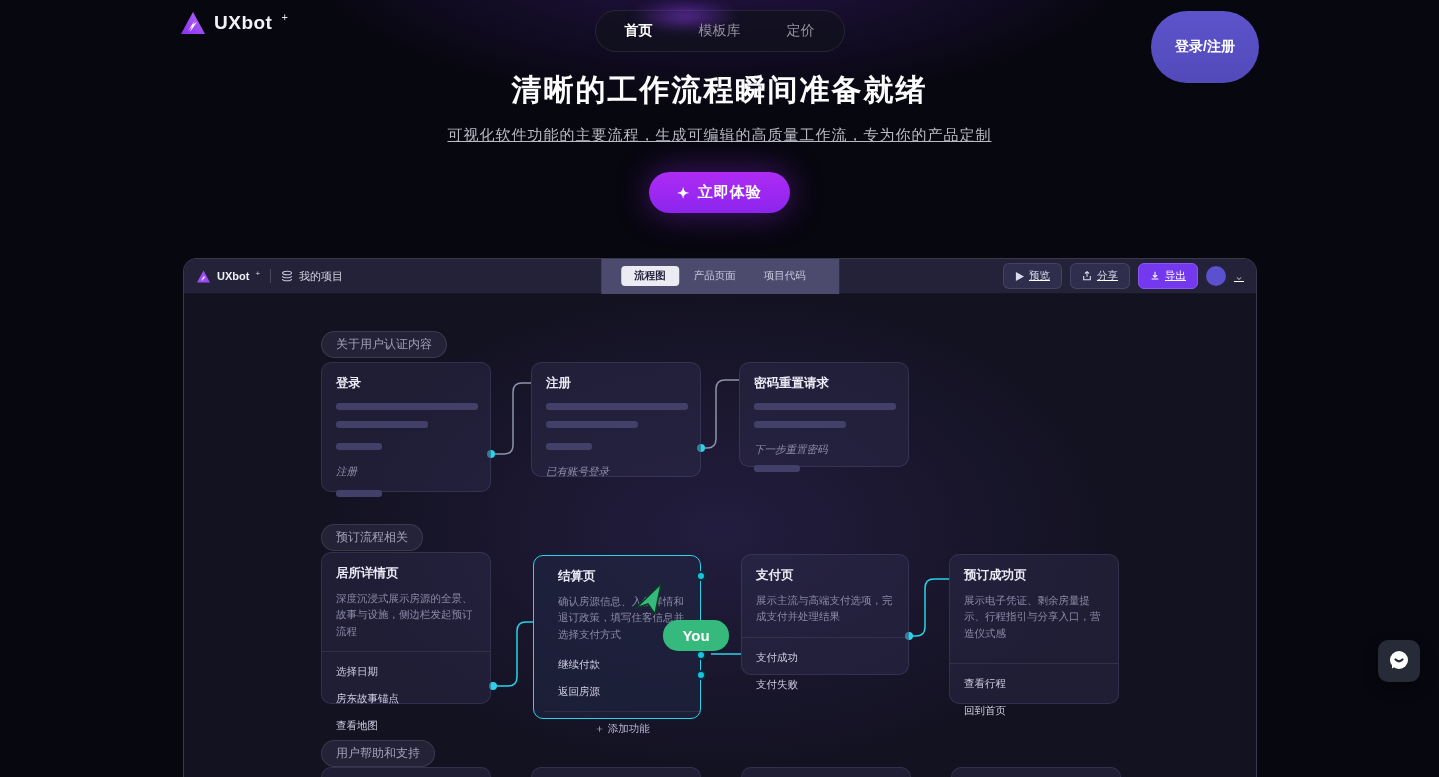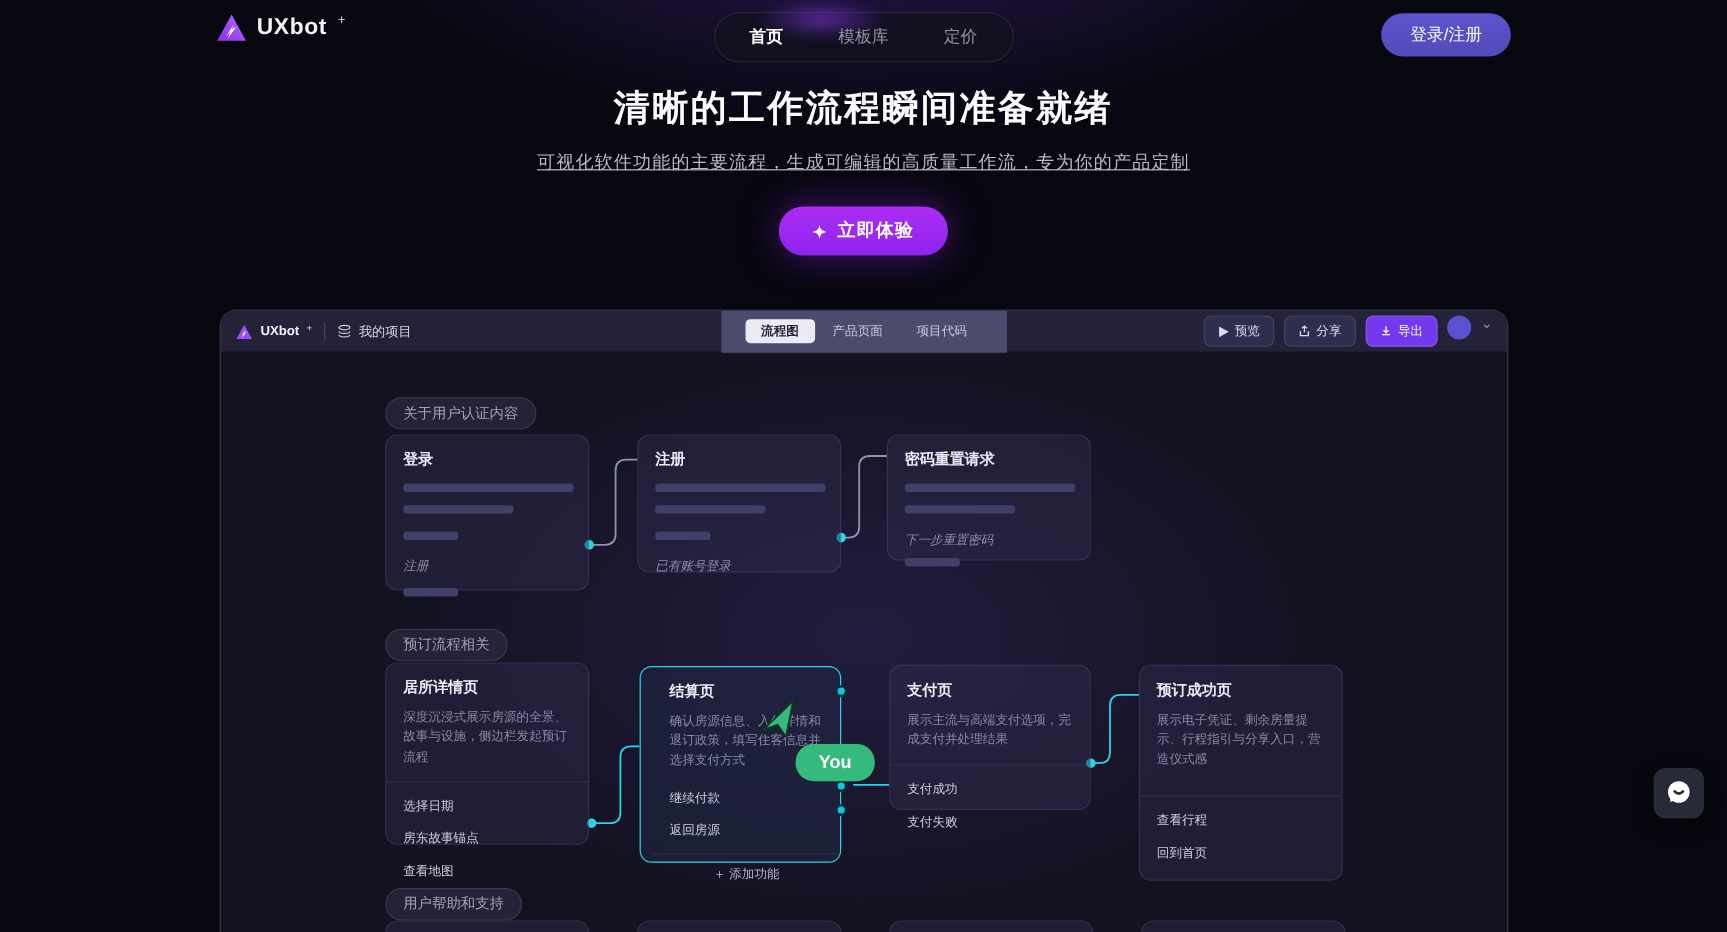--- a/index.html
+++ b/index.html
@@ -24,23 +24,23 @@
     background:rgba(18,17,30,0.75); border:1px solid rgba(255,255,255,0.09);
   }
   .navpill::before {
     content:""; position:absolute; left:34px; top:-12px; width:110px; height:34px;
     background:radial-gradient(closest-side, rgba(140,60,240,0.55), transparent);
     filter:blur(4px); pointer-events:none;
   }
   .nav-item { position:relative; padding:7px 23px; font-size:14px; color:#95939f; cursor:pointer; }
   .nav-item.active { color:#ffffff; font-weight:700; }
   .login-btn {
-    position:absolute; right:180px; top:11px; padding:9px 24px; border-radius:999px;
+    position:absolute; right:180px; top:11px; padding:27px 24px; border-radius:999px;
     background:linear-gradient(180deg,#5d53cb,#524aba); color:#fff; font-size:14px;
-    border:none; cursor:pointer;
+    border:none; cursor:pointer;font-weight:bold;
   }
 
   
   .hero { position:absolute; top:70px; left:0; right:0; text-align:center; }
   .hero h1 { font-size:30px; font-weight:700; letter-spacing:2px; color:#fcfcff; }
   .hero .sub { margin-top:15px; font-size:15px; color:#b9bac6; letter-spacing:1px;text-decoration:underline; }
   .cta {
     margin-top:27px; display:inline-flex; align-items:center; gap:8px;
     padding:11px 28px; border:none; border-radius:999px; cursor:pointer;
     background:linear-gradient(180deg,#ad2cf4,#8d24ee); color:#fff;
@@ -63,21 +63,21 @@
   .ed-brand .t { font-size:11px; font-weight:700; color:#f0f0f8; }
   .ed-brand .s { font-size:8px; color:#d8d8e8; position:relative; top:-3px; }
   .ed-div { width:1px; height:14px; background:rgba(255,255,255,0.18); margin:0 10px; }
   .ed-project { display:flex; align-items:center; gap:6px; font-size:11px; color:#d8d7e6; cursor:pointer; }
   .ed-tabs {
     position:absolute; left:50%; top:50%; transform:translate(-50%,-50%);
     display:flex; gap:2px; background:#4c4b6e; border-radius:6px; padding:20px;
   }
   .ed-tab { padding:3px 13px; font-size:10.5px; color:#c9c8dc; border-radius:4px; cursor:pointer; white-space:nowrap; }
   .ed-tab.active { background:#ebebf4; color:#23223a; font-weight:700; }
-  .ed-right { margin-left:auto; display:flex; align-items:flex-start; gap:8px; }
+  .ed-right { margin-left:auto; display:flex; align-items:center; gap:8px;text-decoration:underline; }
   .ed-btn {
     display:flex; align-items:center; gap:5px; padding:5px 11px; border-radius:6px;
     background:#2f2e4d; border:1px solid rgba(255,255,255,0.10);
     font-size:10.5px; color:#dcdbec; cursor:pointer;
   }
   .ed-btn.primary { background:#7438ee; border-color:#8a55f2; color:#fff; }
   .ed-avatar { width:20px; height:20px; border-radius:50%; background:#5b50d0; cursor:pointer; }
   .ed-caret { font-size:12px; color:#93929f; cursor:pointer; line-height:1; }
 
   
@@ -289,21 +289,21 @@
     </div>
 
     <div class="node" style="left:557px; top:260px; width:168px; height:121px;">
       <div class="n-title">支付页</div>
       <div class="n-desc">展示主流与高端支付选项，完成支付并处理结果</div>
       <div class="n-sep"></div>
       <div class="n-item">支付成功</div>
       <div class="n-item">支付失败</div>
     </div>
 
-    <div class="node" style="left:765px; top:260px; width:170px; height:180px;">
+    <div class="node" style="left:765px; top:260px; width:170px; height:150px;">
       <div class="n-title">预订成功页</div>
       <div class="n-desc">展示电子凭证、剩余房量提示、行程指引与分享入口，营造仪式感</div>
       <div class="n-sep" style="margin-top:22px;"></div>
       <div class="n-item">查看行程</div>
       <div class="n-item">回到首页</div>
     </div>
 
     <div class="sec-pill" style="left:137px; top:446px;">用户帮助和支持</div>
     <div class="node" style="left:137px; top:473px; width:170px; height:70px;"></div>
     <div class="node" style="left:347px; top:473px; width:170px; height:70px;"></div>

